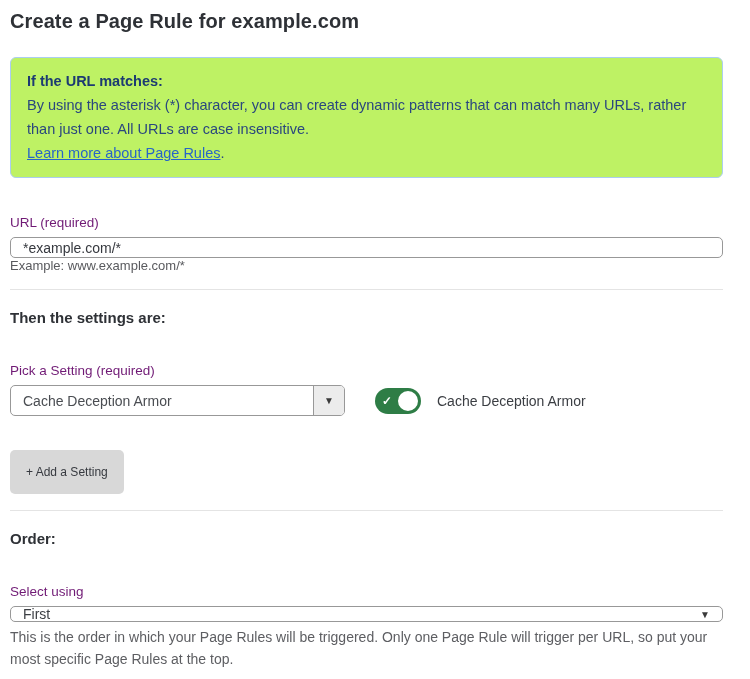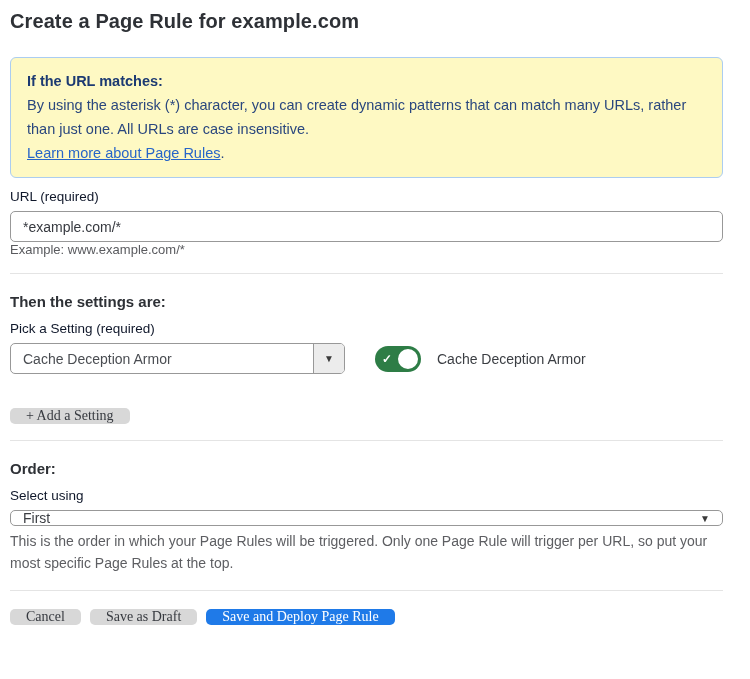--- a/index.html
+++ b/index.html
@@ -14,47 +14,47 @@
 
   .page-title {
     font-size: 20px;
     font-weight: bold;
     color: #2e3136;
     letter-spacing: 0.1px;
     margin-bottom: 24px;
   }
 
   .info-box {
-    background: #fef9c3;
+    background: #bef264;
     border: 1px solid #abcdf1;
     border-radius: 6px;
     padding: 11px 16px 12px 16px;
     color: #27457c;
     font-size: 14.5px;
     line-height: 24px;
   }
   .info-box-heading { font-weight: bold; color: #1c3a72; }
   .info-box-body { color: #2a477e; }
   .info-box-link {
     color: #2765c8;
     text-decoration: underline;
     cursor: pointer;
   }
 
   .field-label {
     display: block;
     font-size: 13.5px;
-    color: #0f172a;
-    margin-top: 11px;
+    color: #701a75;
+    margin-top: 37px;
     margin-bottom: 7px;
   }
 
   .text-input {
     width: 100%;
-    height: 31px;
+    height: 21px;
     border: 1px solid #989898;
     border-radius: 5px;
     padding: 0 12px;
     font-size: 14px;
     color: #36393f;
     font-family: "Liberation Sans", sans-serif;
     background: #ffffff;
     outline: none;
   }
 
@@ -140,26 +140,26 @@
   .toggle-text {
     font-size: 14px;
     color: #3b3e43;
     margin-left: 16px;
   }
 
   .btn {
     display: inline-flex;
     align-items: center;
     justify-content: center;
-    height: 16px;
+    height: 44px;
     padding: 0 16px;
     border: none;
     border-radius: 5px;
-    font-size: 14px;
-    font-family: Liberation Serif, serif;
+    font-size: 12px;
+    font-family: Liberation Sans, sans-serif;
     cursor: pointer;
   }
   .btn-gray { background: #d8d8d8; color: #36393f; }
   .btn-blue { background: #1f7ae8; color: #ffffff; }
 
   .add-setting-btn { margin-top: 34px; }
 
   .full-select {
     width: 100%;
     height: 16px;

